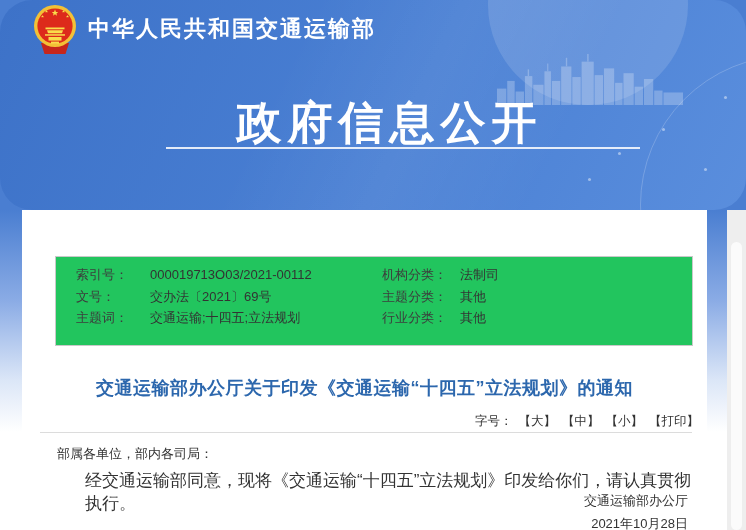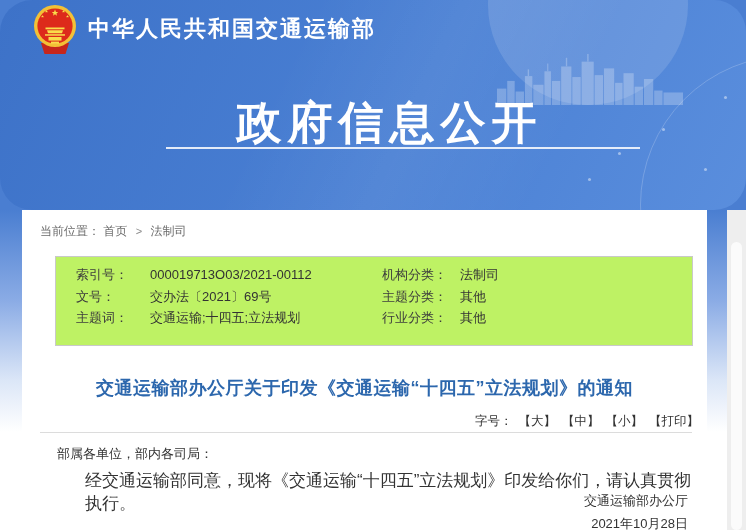--- a/index.html
+++ b/index.html
@@ -29,21 +29,21 @@
   .scroll-thumb { position:absolute; left:4px; top:32px; width:11px; height:288px; background:#fbfbfb; border-radius:6px; }
 
   
   .panel { position:absolute; left:22px; top:210px; width:685px; height:320px; background:#ffffff; }
 
   .breadcrumb { position:absolute; left:18px; top:13px; font-size:12px; color:#6b6b6b; }
   .breadcrumb a { color:#6b6b6b; text-decoration:none; cursor:pointer; }
   .crumb-sep { margin:0 5px; color:#8a8a8a; font-size:11px; }
 
   .meta-box { position:absolute; left:33px; top:46px; width:638px; height:90px;
-    background:#bef264; border:1px solid #c9c9c9; font-size:13px; color:#3c3c3c; }
+    background:#22c55e; border:1px solid #c9c9c9; font-size:13px; color:#3c3c3c; }
   .meta-col { position:absolute; top:7px; }
   .meta-col-left { left:20px; }
   .meta-col-right { left:326px; }
   .meta-row { height:21.5px; line-height:21.5px; white-space:nowrap; }
   .meta-col-left .meta-label { display:inline-block; width:74px; }
   .meta-col-right .meta-label { display:inline-block; width:78px; }
   .meta-value { color:#333333; }
 
   .doc-title { position:absolute; left:0; top:166px; width:100%; text-align:center;
     font-size:18px; font-weight:bold; color:#2c67ad; letter-spacing:0.5px; }
@@ -125,26 +125,20 @@
     <div class="banner-title">政府信息公开</div>
     <div class="banner-underline"></div>
   </div>
 
   <div class="right-strip">
     <div class="scroll-thumb"></div>
   </div>
 
   <div class="panel">
 
-    <div class="breadcrumb">
-      <span>当前位置：</span>
-      <a>首页</a>
-      <span class="crumb-sep">&gt;</span>
-      <a>法制司</a>
-    </div>
 
     <div class="meta-box">
       <div class="meta-col meta-col-left">
         <div class="meta-row">
           <span class="meta-label">索引号：</span><span class="meta-value">000019713O03/2021-00112</span>
         </div>
         <div class="meta-row">
           <span class="meta-label">文号：</span><span class="meta-value">交办法〔2021〕69号</span>
         </div>
         <div class="meta-row">

